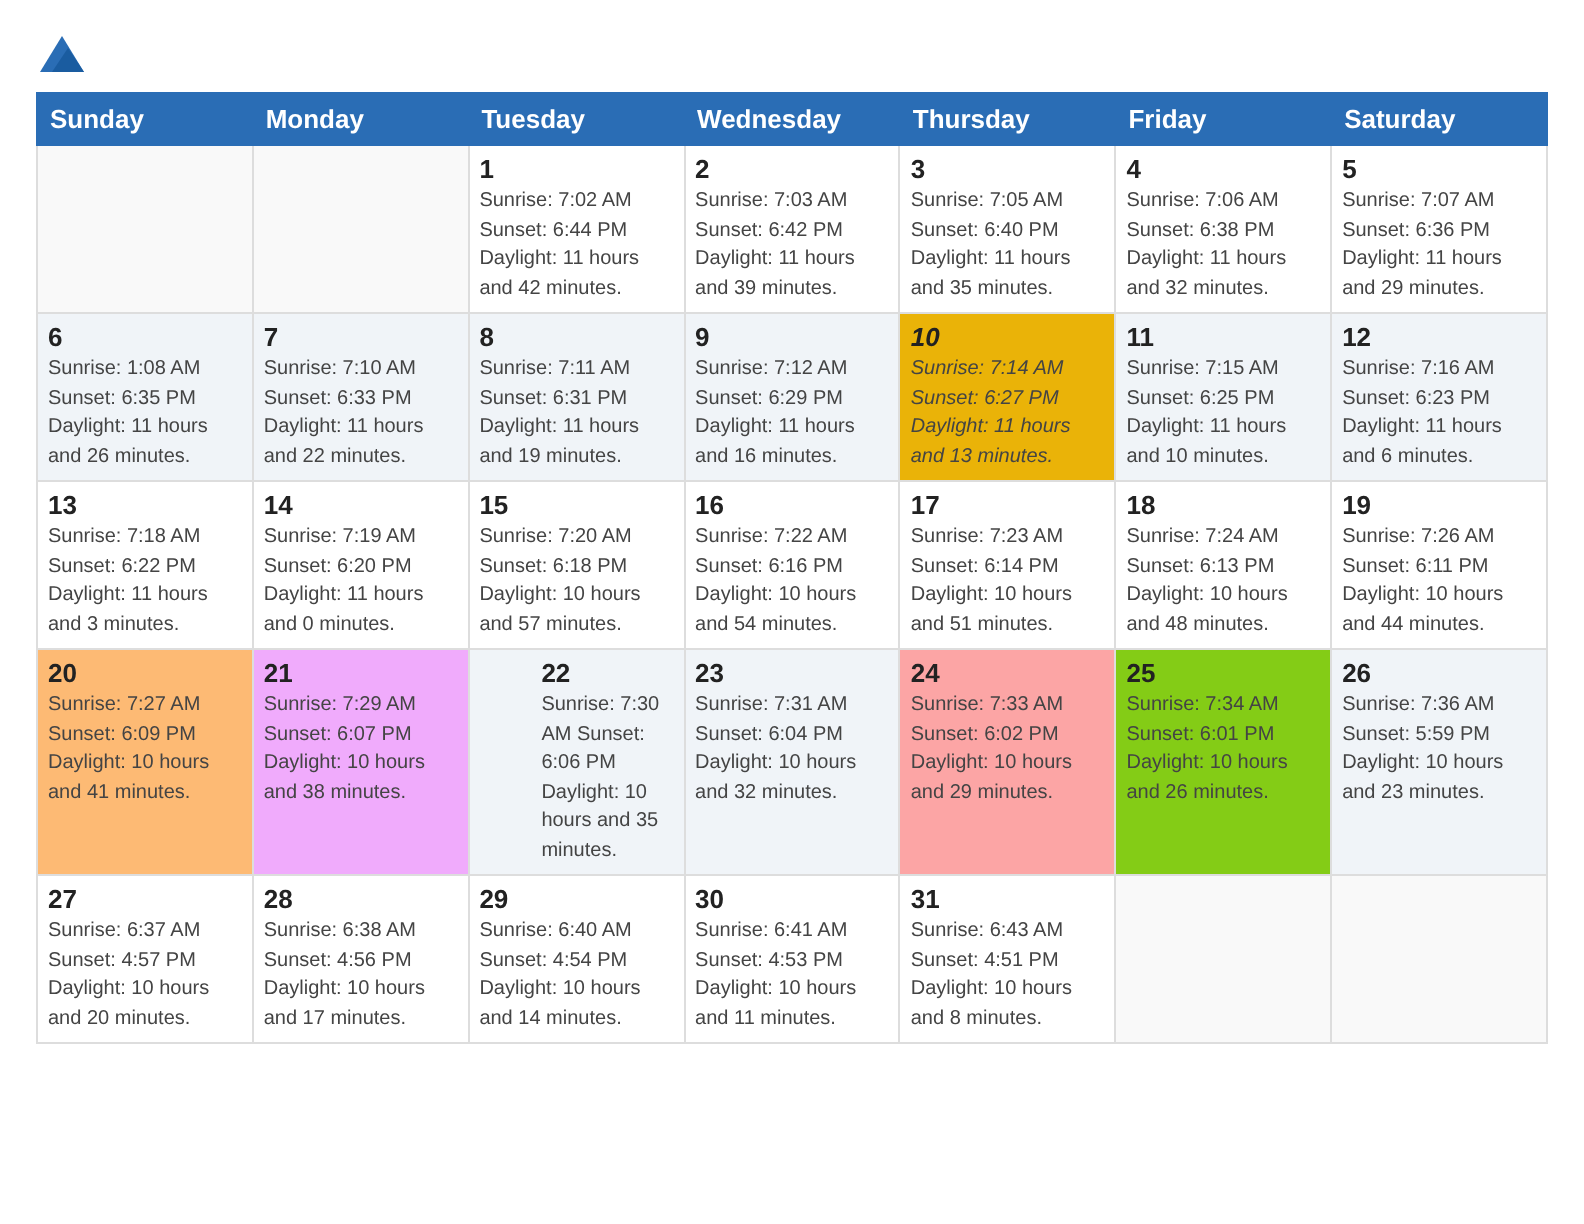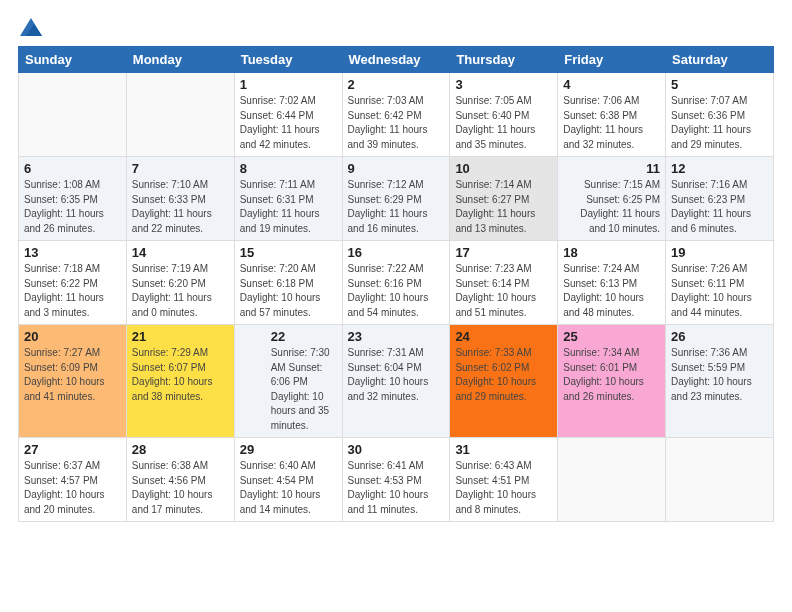--- a/index.html
+++ b/index.html
@@ -191,27 +191,27 @@
             <div class="cell-text">Sunrise: 7:11 AM
 Sunset: 6:31 PM
 Daylight: 11 hours and 19 minutes.</div>
           </td>
           <td style="background: rgb(240, 244, 248);">
             <span class="day-num">9</span>
             <div class="cell-text">Sunrise: 7:12 AM
 Sunset: 6:29 PM
 Daylight: 11 hours and 16 minutes.</div>
           </td>
-          <td style="background: #e5e5e5;">
+          <td style="background: #eab308; font-style: italic;">
             <span class="day-num">10</span>
             <div class="cell-text">Sunrise: 7:14 AM
 Sunset: 6:27 PM
 Daylight: 11 hours and 13 minutes.</div>
           </td>
-          <td style="background: rgb(240, 244, 248); text-align: right;">
+          <td style="background: rgb(240, 244, 248);">
             <span class="day-num">11</span>
             <div class="cell-text">Sunrise: 7:15 AM
 Sunset: 6:25 PM
 Daylight: 11 hours and 10 minutes.</div>
           </td>
           <td style="background: rgb(240, 244, 248);">
             <span class="day-num">12</span>
             <div class="cell-text">Sunrise: 7:16 AM
 Sunset: 6:23 PM
 Daylight: 11 hours and 6 minutes.</div>
@@ -261,45 +261,45 @@
 Daylight: 10 hours and 44 minutes.</div>
           </td>
         </tr>
         <tr>
           <td style="background: #fdba74;">
             <span class="day-num">20</span>
             <div class="cell-text">Sunrise: 7:27 AM
 Sunset: 6:09 PM
 Daylight: 10 hours and 41 minutes.</div>
           </td>
-          <td style="background: #fde047;">
+          <td style="background: #f0abfc;">
             <span class="day-num">21</span>
             <div class="cell-text">Sunrise: 7:29 AM
 Sunset: 6:07 PM
 Daylight: 10 hours and 38 minutes.</div>
           </td>
           <td style="background: rgb(240, 244, 248); padding-left: 36px;">
             <span class="day-num">22</span>
             <div class="cell-text">Sunrise: 7:30 AM
 Sunset: 6:06 PM
 Daylight: 10 hours and 35 minutes.</div>
           </td>
           <td style="background: rgb(240, 244, 248);">
             <span class="day-num">23</span>
             <div class="cell-text">Sunrise: 7:31 AM
 Sunset: 6:04 PM
 Daylight: 10 hours and 32 minutes.</div>
           </td>
-          <td style="background: #f97316;">
+          <td style="background: #fca5a5;">
             <span class="day-num">24</span>
             <div class="cell-text">Sunrise: 7:33 AM
 Sunset: 6:02 PM
 Daylight: 10 hours and 29 minutes.</div>
           </td>
-          <td style="background: #f9a8d4;">
+          <td style="background: #84cc16;">
             <span class="day-num">25</span>
             <div class="cell-text">Sunrise: 7:34 AM
 Sunset: 6:01 PM
 Daylight: 10 hours and 26 minutes.</div>
           </td>
           <td style="background: rgb(240, 244, 248); margin-left: 28px;">
             <span class="day-num">26</span>
             <div class="cell-text">Sunrise: 7:36 AM
 Sunset: 5:59 PM
 Daylight: 10 hours and 23 minutes.</div>

